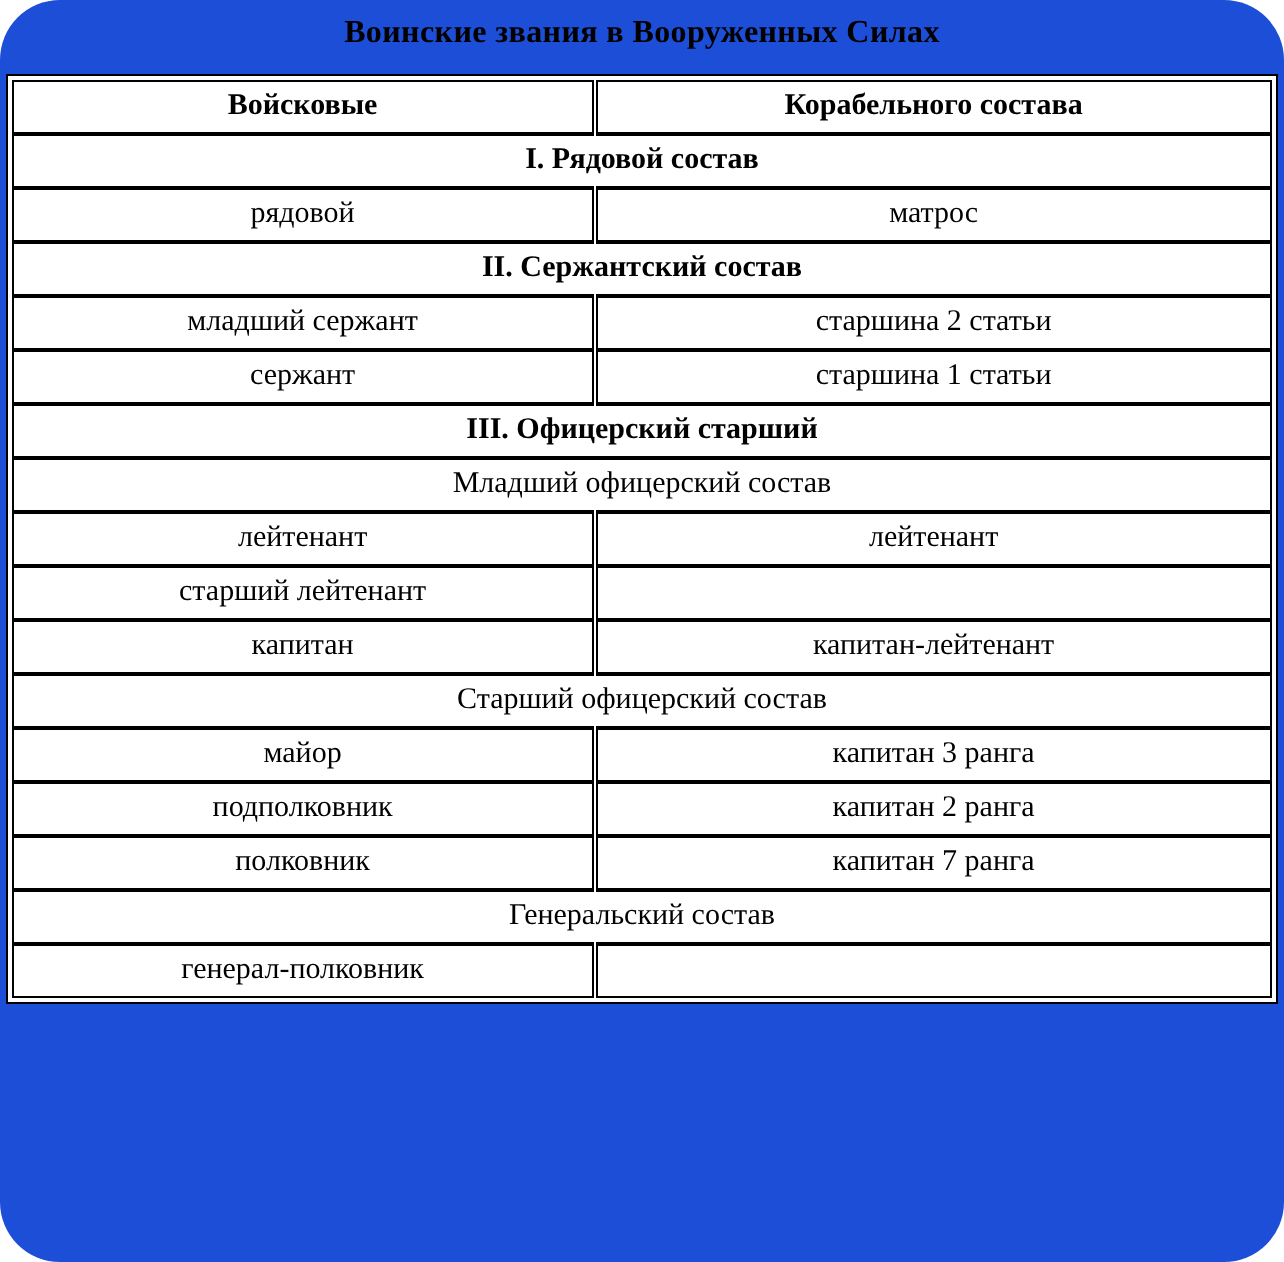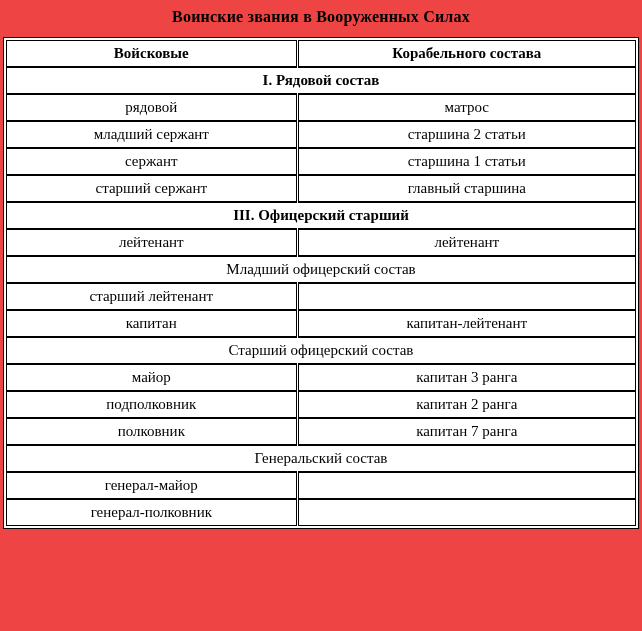--- a/index.html
+++ b/index.html
@@ -5,23 +5,24 @@
   html, body {
     margin: 0;
     padding: 0;
     background: #ffffff;
     color: #000000;
     font-family: "Liberation Serif", "DejaVu Serif", serif;
   }
   .page {
     width: 642px;
     height: 631px;
-    background: #ef4444;
+    background: #1d4ed8;
     box-sizing: border-box;
     overflow: hidden;
+    border-radius: 30px;
   }
   .title {
     text-align: center;
     font-weight: bold;
     font-size: 16px;
     padding: 8px 0 11px 0;
     letter-spacing: 0.2px;
   }
   
   .tbl-wrap {
@@ -78,40 +79,39 @@
         </tr>
 
       <tr>
             <td colspan="2" class="span-cell bold">I. Рядовой состав</td>
           </tr>
           <tr>
             <td class="col-army">рядовой</td>
             <td class="col-navy">матрос</td>
           </tr>
           <tr>
+            <td colspan="2" class="span-cell bold">II. Сержантский состав</td>
+          </tr>
+          <tr>
             <td class="col-army">младший сержант</td>
             <td class="col-navy">старшина 2 статьи</td>
           </tr>
           <tr>
             <td class="col-army">сержант</td>
             <td class="col-navy">старшина 1 статьи</td>
           </tr>
           <tr>
-            <td class="col-army">старший сержант</td>
-            <td class="col-navy">главный старшина</td>
+            <td colspan="2" class="span-cell bold">III. Офицерский старший</td>
           </tr>
           <tr>
-            <td colspan="2" class="span-cell bold">III. Офицерский старший</td>
+            <td colspan="2" class="span-cell plain">Младший офицерский состав</td>
           </tr>
           <tr>
             <td class="col-army">лейтенант</td>
             <td class="col-navy">лейтенант</td>
-          </tr>
-          <tr>
-            <td colspan="2" class="span-cell plain">Младший офицерский состав</td>
           </tr>
           <tr>
             <td class="col-army">старший лейтенант</td>
             <td class="col-navy"></td>
           </tr>
           <tr>
             <td class="col-army">капитан</td>
             <td class="col-navy">капитан-лейтенант</td>
           </tr>
           <tr>
@@ -126,24 +126,20 @@
             <td class="col-navy">капитан 2 ранга</td>
           </tr>
           <tr>
             <td class="col-army">полковник</td>
             <td class="col-navy">капитан 7 ранга</td>
           </tr>
           <tr>
             <td colspan="2" class="span-cell plain">Генеральский состав</td>
           </tr>
           <tr>
-            <td class="col-army">генерал-майор</td>
-            <td class="col-navy"></td>
-          </tr>
-          <tr>
             <td class="col-army">генерал-полковник</td>
             <td class="col-navy"></td>
           </tr>
         </tbody>
     </table>
   </div>
 
 </div>
 
 </body></html>

